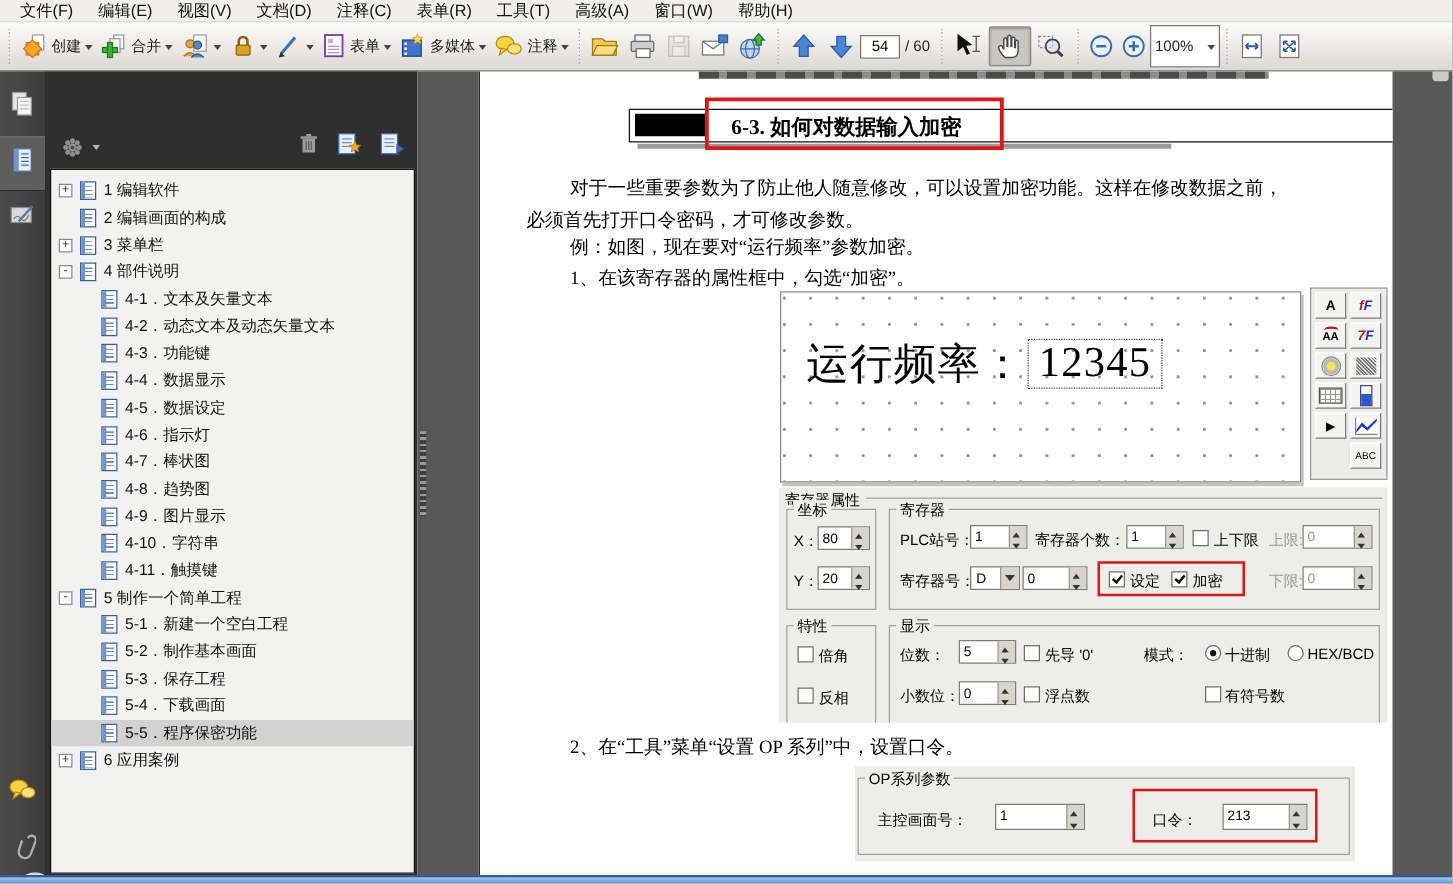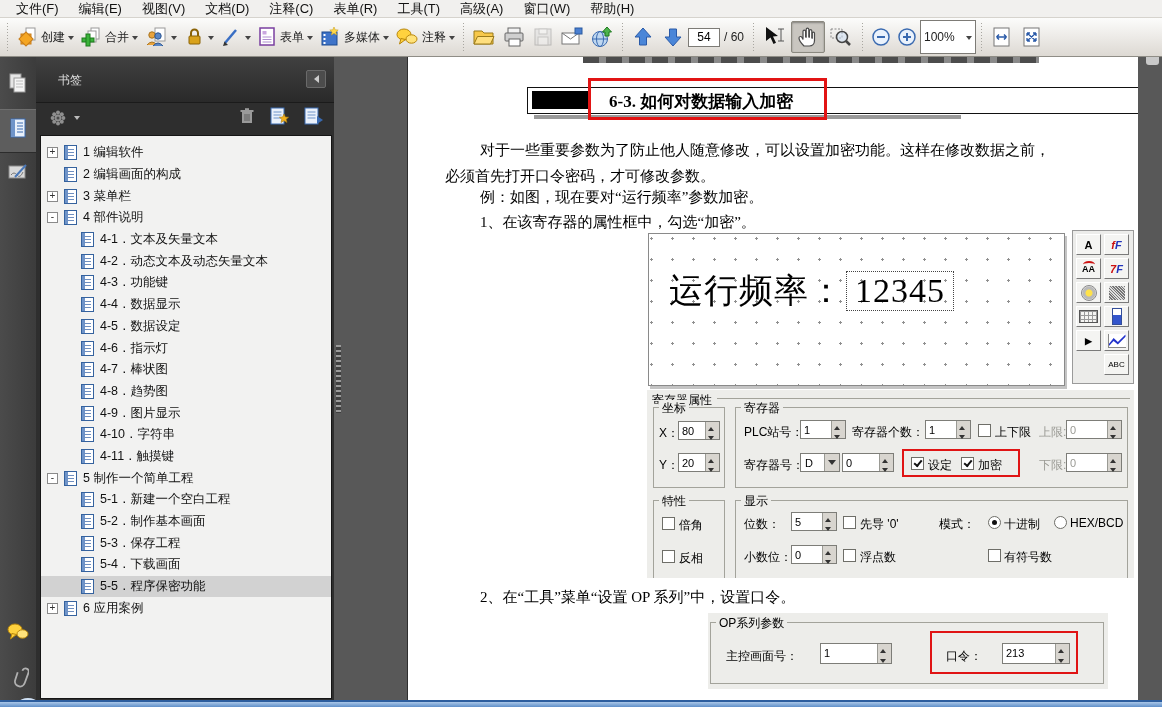--- a/index.html
+++ b/index.html
@@ -56,21 +56,21 @@
   .doc-ic::after{content:"";position:absolute;left:2px;right:2px;top:3px;height:9px;
           background:repeating-linear-gradient(#6f8fc0 0 1px,transparent 1px 3px);}
   .doc-ic::before{content:"";position:absolute;left:0;top:0;bottom:0;width:3px;background:#6f94c9;}
   
   .viewport{position:absolute;left:334px;top:57px;width:828px;height:643px;background:#585858;overflow:hidden;}
   .grip{position:absolute;left:2px;top:288px;width:8px;height:68px;
         background:repeating-linear-gradient(180deg,#9a9a9a 0 2px,#3f3f3f 2px 5px);
         background-size:5px 100%;background-repeat:no-repeat;}
   .vscroll-hint{position:absolute;right:3px;top:0;width:13px;height:8px;background:#c9c9c9;border-radius:0 0 3px 3px;}
   .page{position:absolute;left:49px;top:0;width:730px;height:643px;background:#fff;
-        border-left:1px solid #2e2e2e;overflow:hidden;font-family:"Liberation Serif",serif;margin-left:24px;}
+        border-left:1px solid #2e2e2e;overflow:hidden;font-family:"Liberation Serif",serif;}
   .topstrip{position:absolute;left:175px;top:0;width:456px;height:6px;
         background:repeating-linear-gradient(90deg,#4c4c4c 0 16px,#8a8a8a 16px 23px);}
   .hdrbar{position:absolute;left:119px;top:30px;width:648px;height:27px;border:1px solid #111;background:#fff;box-sizing:border-box;}
   .hdrblack{position:absolute;left:4px;top:3px;width:56px;height:18px;background:#000;}
   .hdrshadow{position:absolute;left:126px;top:58px;width:427px;height:4px;background:#9a9a9a;}
   .sec-title{position:absolute;left:201px;top:33px;font-size:17px;font-weight:bold;color:#000;white-space:nowrap;}
   .redbox{position:absolute;border:3px solid #e21414;box-sizing:border-box;}
   .docp{position:absolute;font-size:15px;color:#000;white-space:nowrap;}
   
   .canvas{position:absolute;left:240px;top:176px;width:417px;height:153px;background:#fff;
@@ -443,26 +443,20 @@
           </svg></span>
       </div>
     <div class="rail-btn" style="top:602px">
         <span><svg width="22" height="24">
             <path d="M13 4 a3.2 3.2 0 0 1 6.4 0 l-0.4 11 a5 5 0 0 1 -10 0 V7" fill="none" stroke="#b0b0b0" stroke-width="1.8" transform="rotate(18 12 12)"></path>
           </svg></span>
       </div>
   </div>
 
   <div class="panel">
-    <div class="panel-header">
-      <span class="panel-title">书签</span>
-      <span class="collapse-btn">
-          <i></i>
-        </span>
-    </div>
     <div class="panel-toolbar">
       <span class="tbtn" style="height:24px">
         <span>
             <svg width="22" height="20">
               <g fill="#8f8f8f">
                 <circle cx="9" cy="10" r="3.4"></circle>
                 <circle cx="9" cy="4.6" r="2"></circle>
                 <circle cx="9" cy="15.4" r="2"></circle>
                 <circle cx="3.6" cy="10" r="2"></circle>
                 <circle cx="14.4" cy="10" r="2"></circle>

